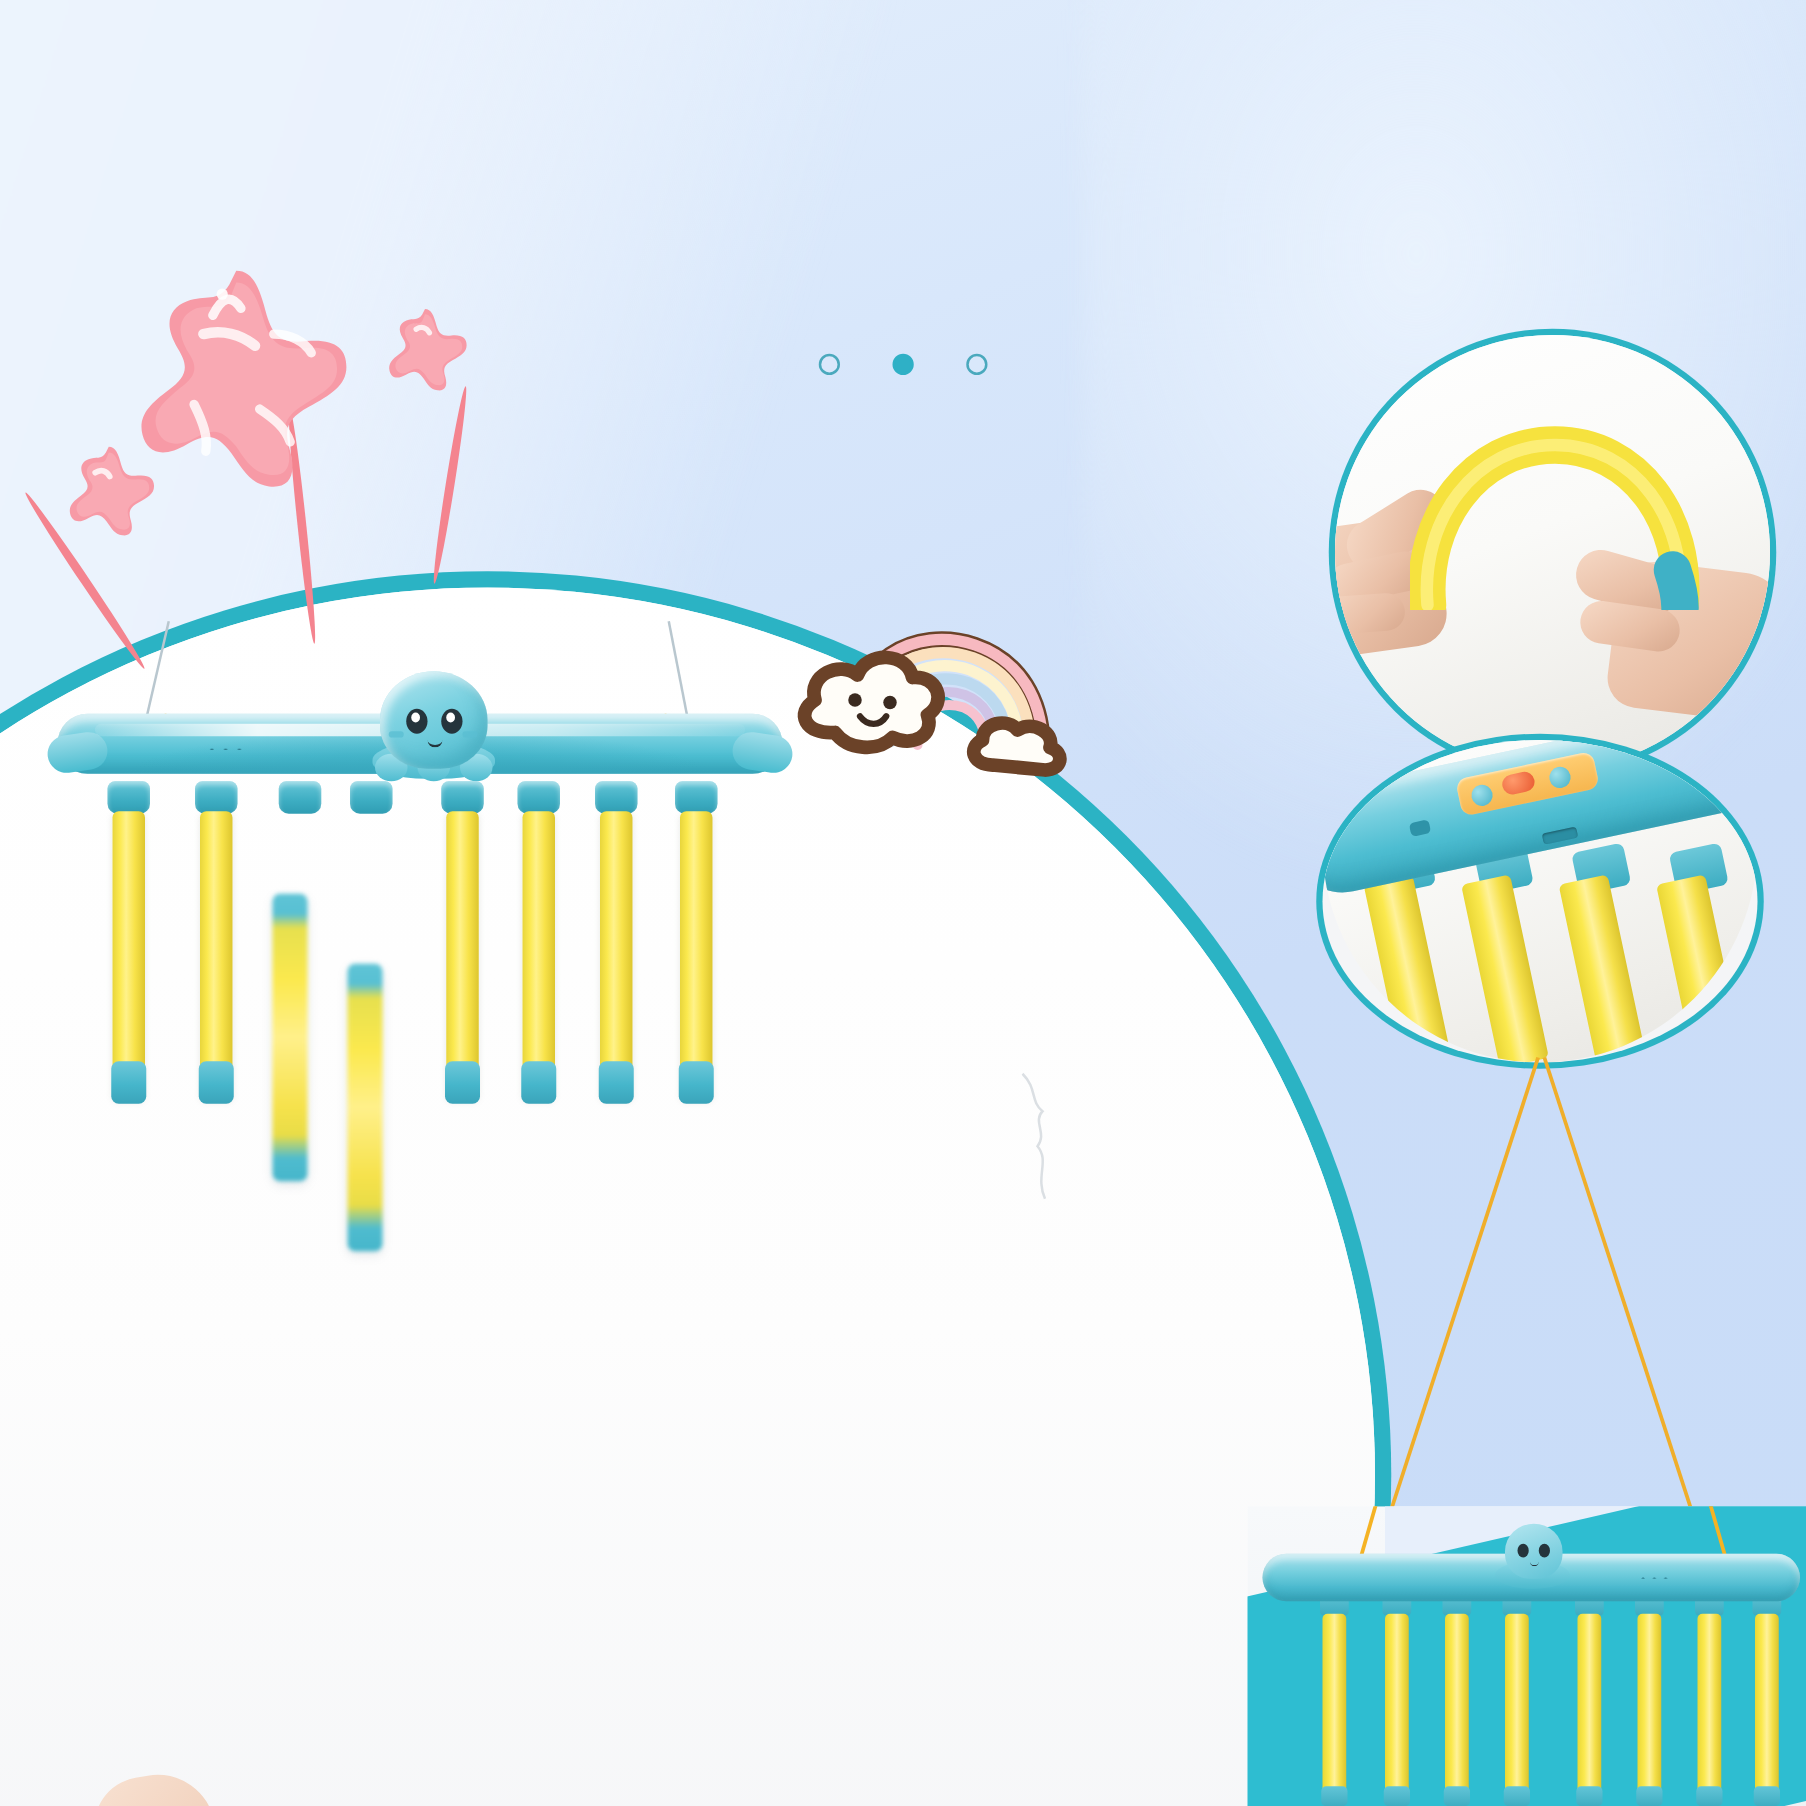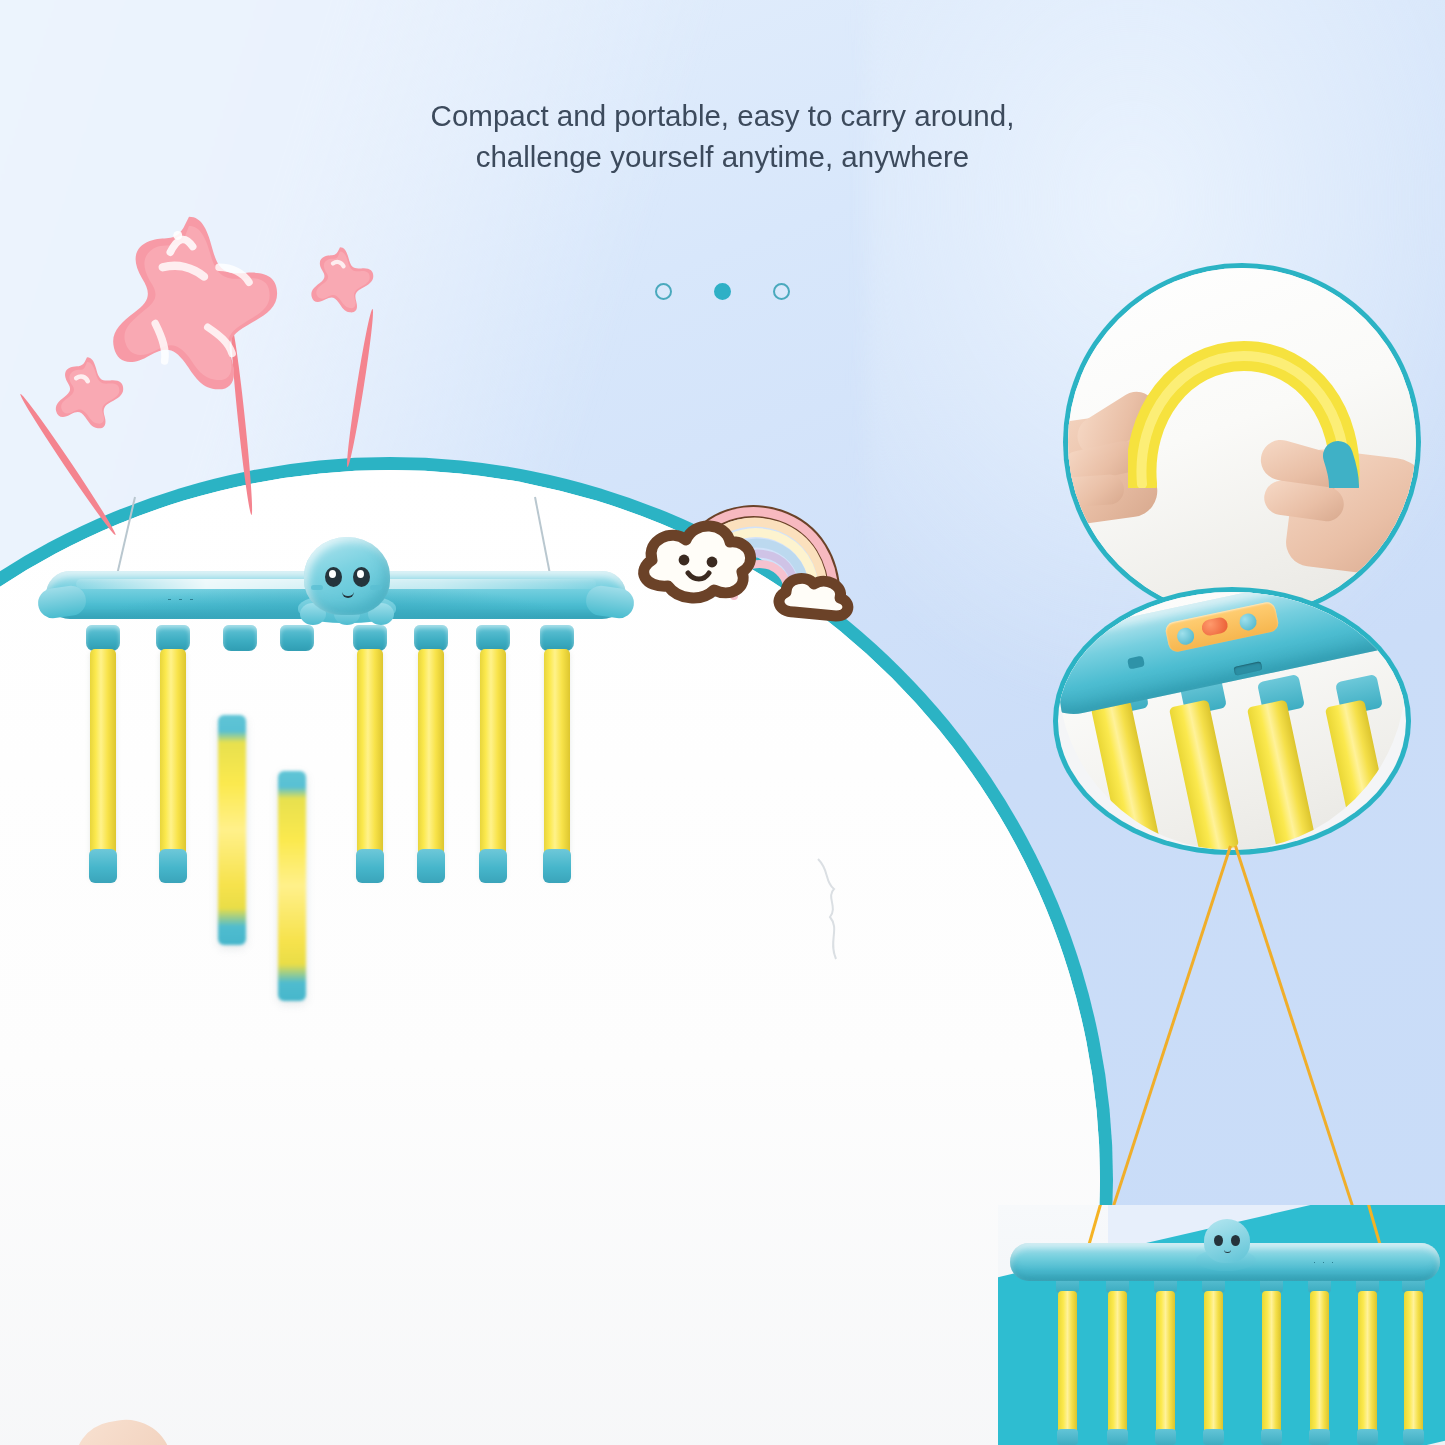--- a/index.html
+++ b/index.html
@@ -451,24 +451,20 @@
       <div style="position:absolute;left:6px;top:0;width:46px;height:44px;border-radius:50% 50% 44% 44%;
            background:linear-gradient(160deg,#b4e6f0,#5ec3d6);">
         <div style="position:absolute;left:10px;top:16px;width:9px;height:11px;border-radius:50%;background:#25343c;"></div>
         <div style="position:absolute;left:27px;top:16px;width:9px;height:11px;border-radius:50%;background:#25343c;"></div>
         <div style="position:absolute;left:20px;top:29px;width:7px;height:4px;border-bottom:1.8px solid #25343c;border-radius:0 0 6px 6px;"></div>
       </div>
     </div>
   </div>
 
   <div class="headline-wrap">
-    <div class="subline">
-      <div>Compact and portable, easy to carry around,</div>
-      <div>challenge yourself anytime, anywhere</div>
-    </div>
   </div>
 
   <div class="dots">
     <span class="dot"></span>
     <span class="dot filled"></span>
     <span class="dot"></span>
   </div>
 
 </div>
 

